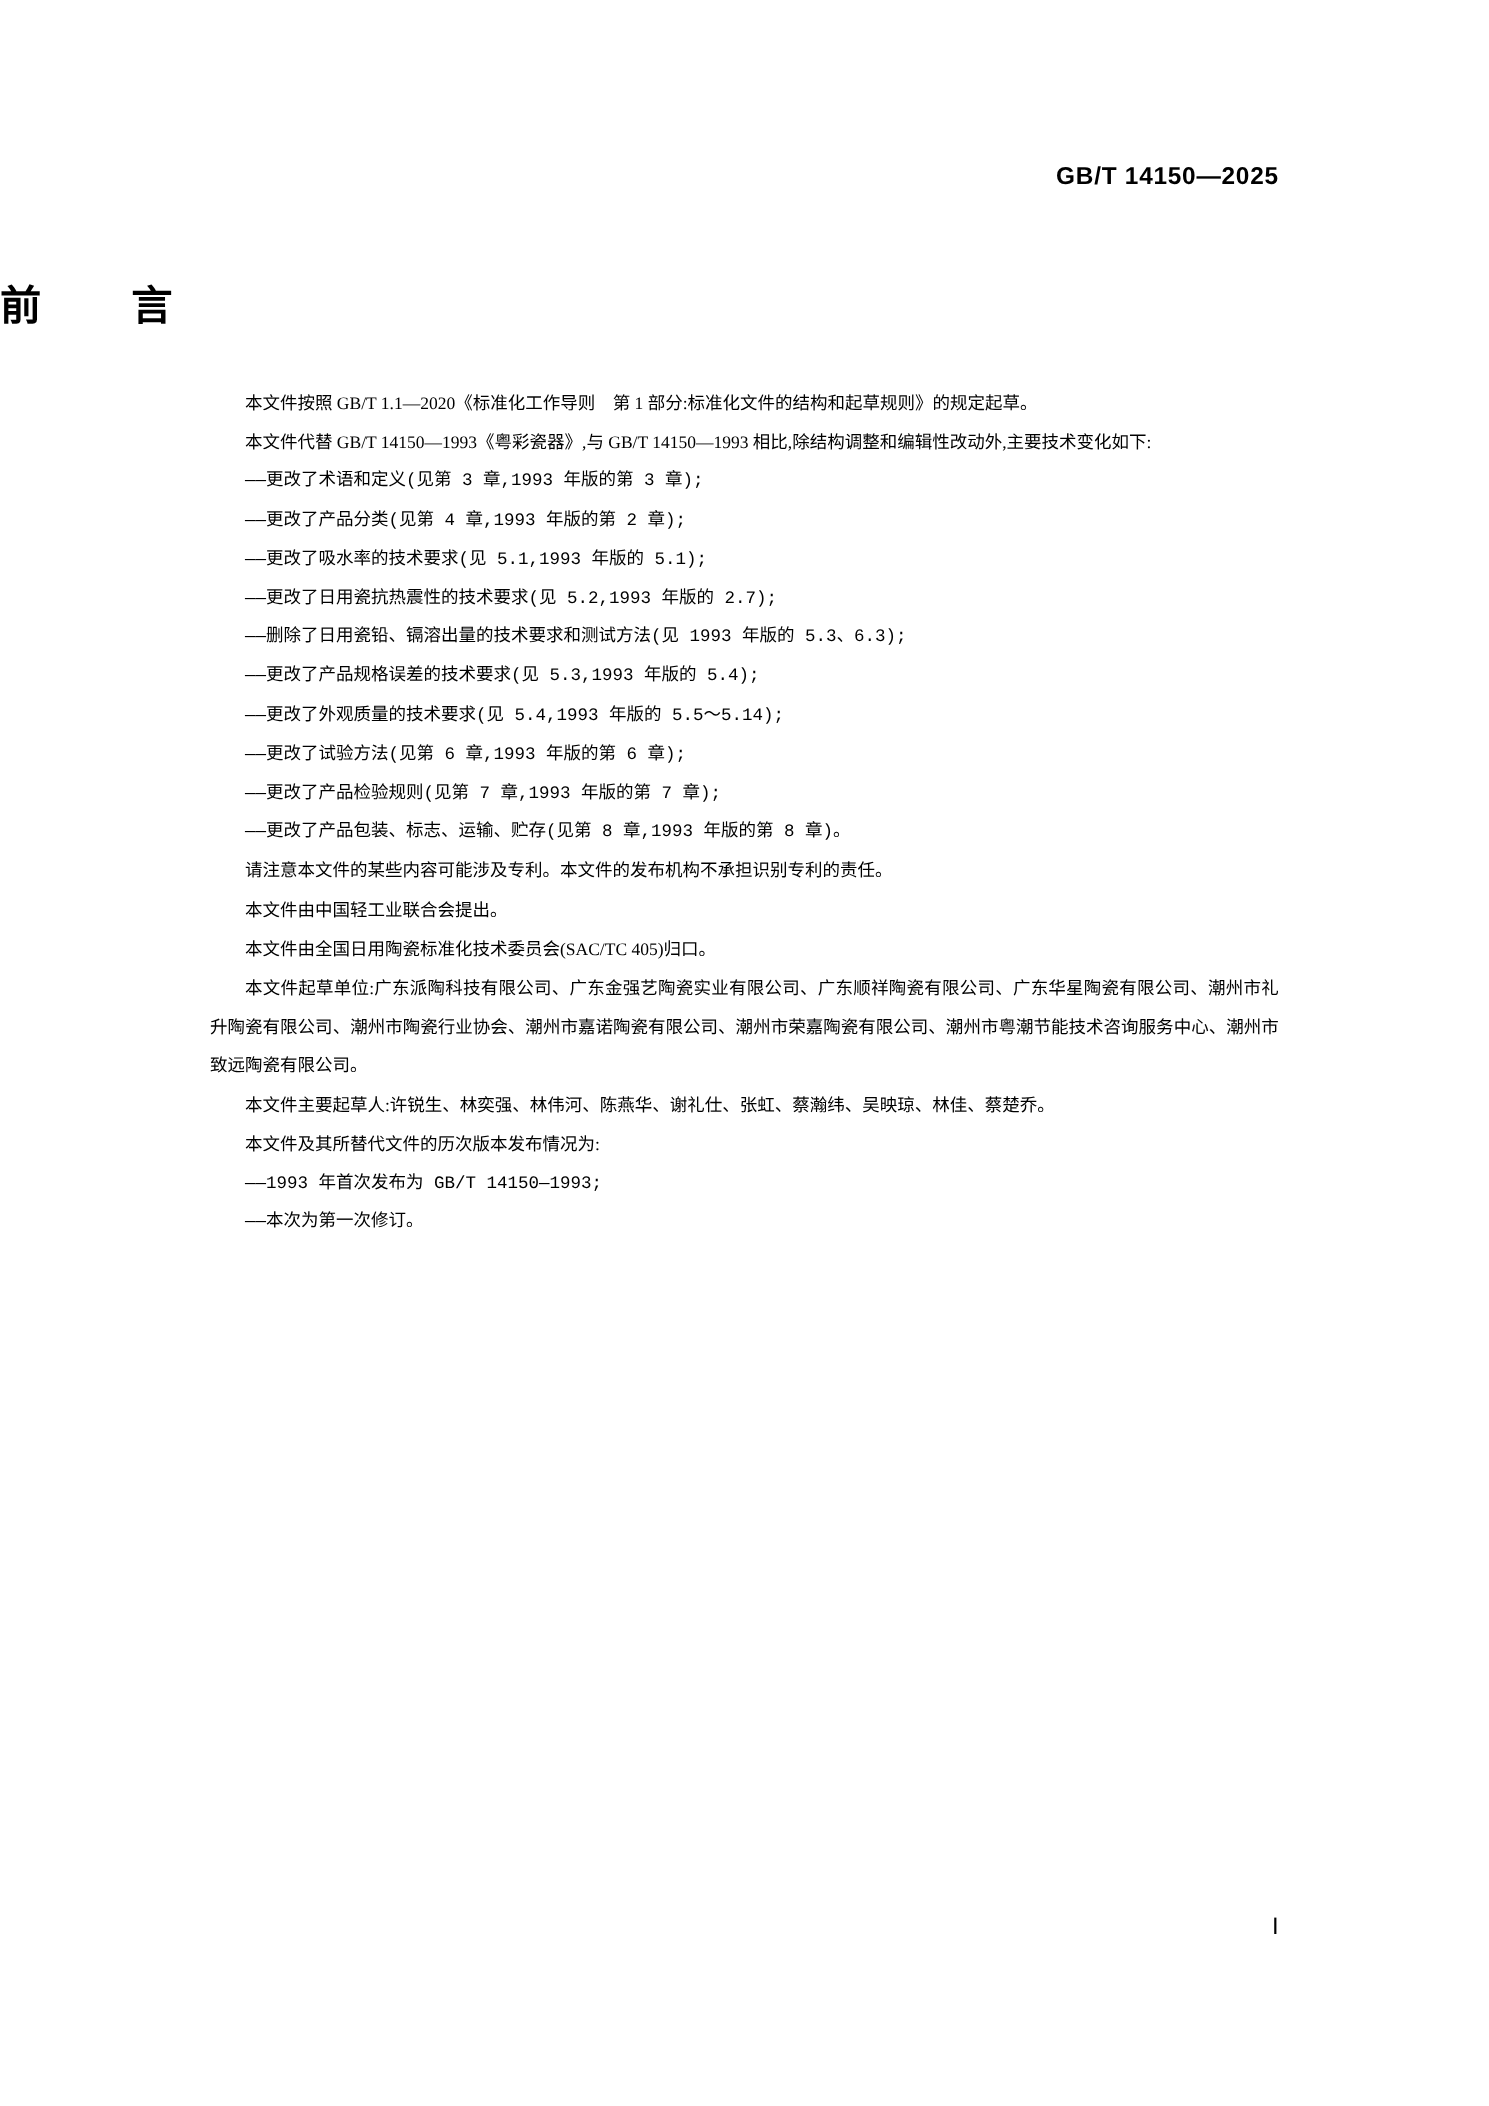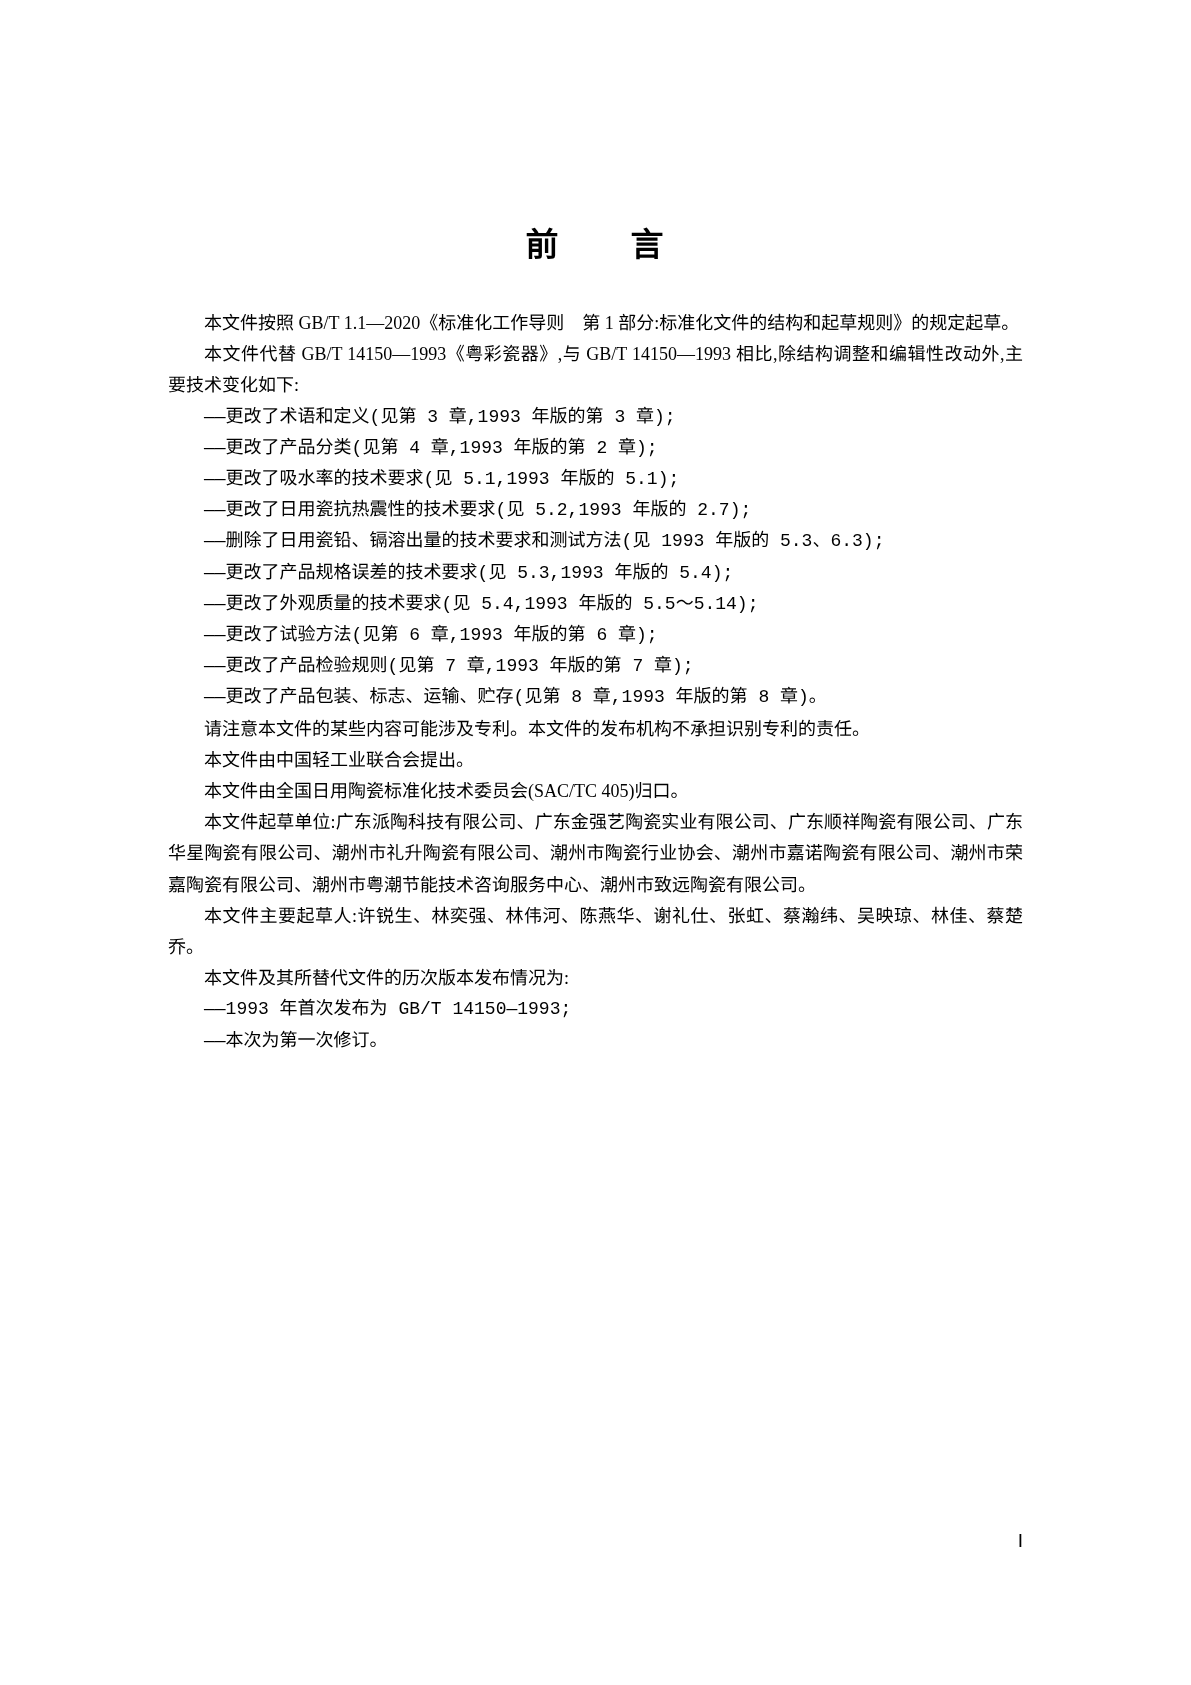--- a/index.html
+++ b/index.html
@@ -33,33 +33,32 @@
     letter-spacing: 0.6px;
     font-weight: 700;
     white-space: nowrap;
   }
   
   .doc-title {
     position: absolute;
     top: 218px;
     left: 0;
     right: 0;
-    text-align: center;
     font-family: "DejaVu Sans", "Liberation Sans", sans-serif;
     font-weight: 700;
     font-size: 33px;
     letter-spacing: 2px;
   }
   
   .content {
     position: absolute;
     top: 308px;
     left: 168px;
     width: 855px;
-    font-size: 18px;
+    font-size: 14px;
     line-height: 31.2px;
     text-align: justify;
     text-justify: inter-ideograph;
   }
   p.para {
     margin: 0;
     text-indent: 2em;
     text-align: justify;
     text-justify: inter-ideograph;
     word-break: break-all;
@@ -86,20 +85,23 @@
     text-align: right;
     font-family: "Liberation Sans", "DejaVu Sans", sans-serif;
     font-size: 18px;
   }
 </style>
 </head>
 <body>
 
 <div class="page">
 
+  <div class="page-header">
+    <span>GB/T  14150—2025</span>
+  </div>
 
   <div class="doc-title">
     <span>前　　言</span>
   </div>
 
   <div class="content">
 
     <p class="para">本文件按照 GB/T 1.1—2020《标准化工作导则　第 1 部分:标准化文件的结构和起草规则》的规定起草。</p>
 
     <p class="para">本文件代替 GB/T 14150—1993《粤彩瓷器》,与 GB/T 14150—1993 相比,除结构调整和编辑性改动外,主要技术变化如下:</p>

